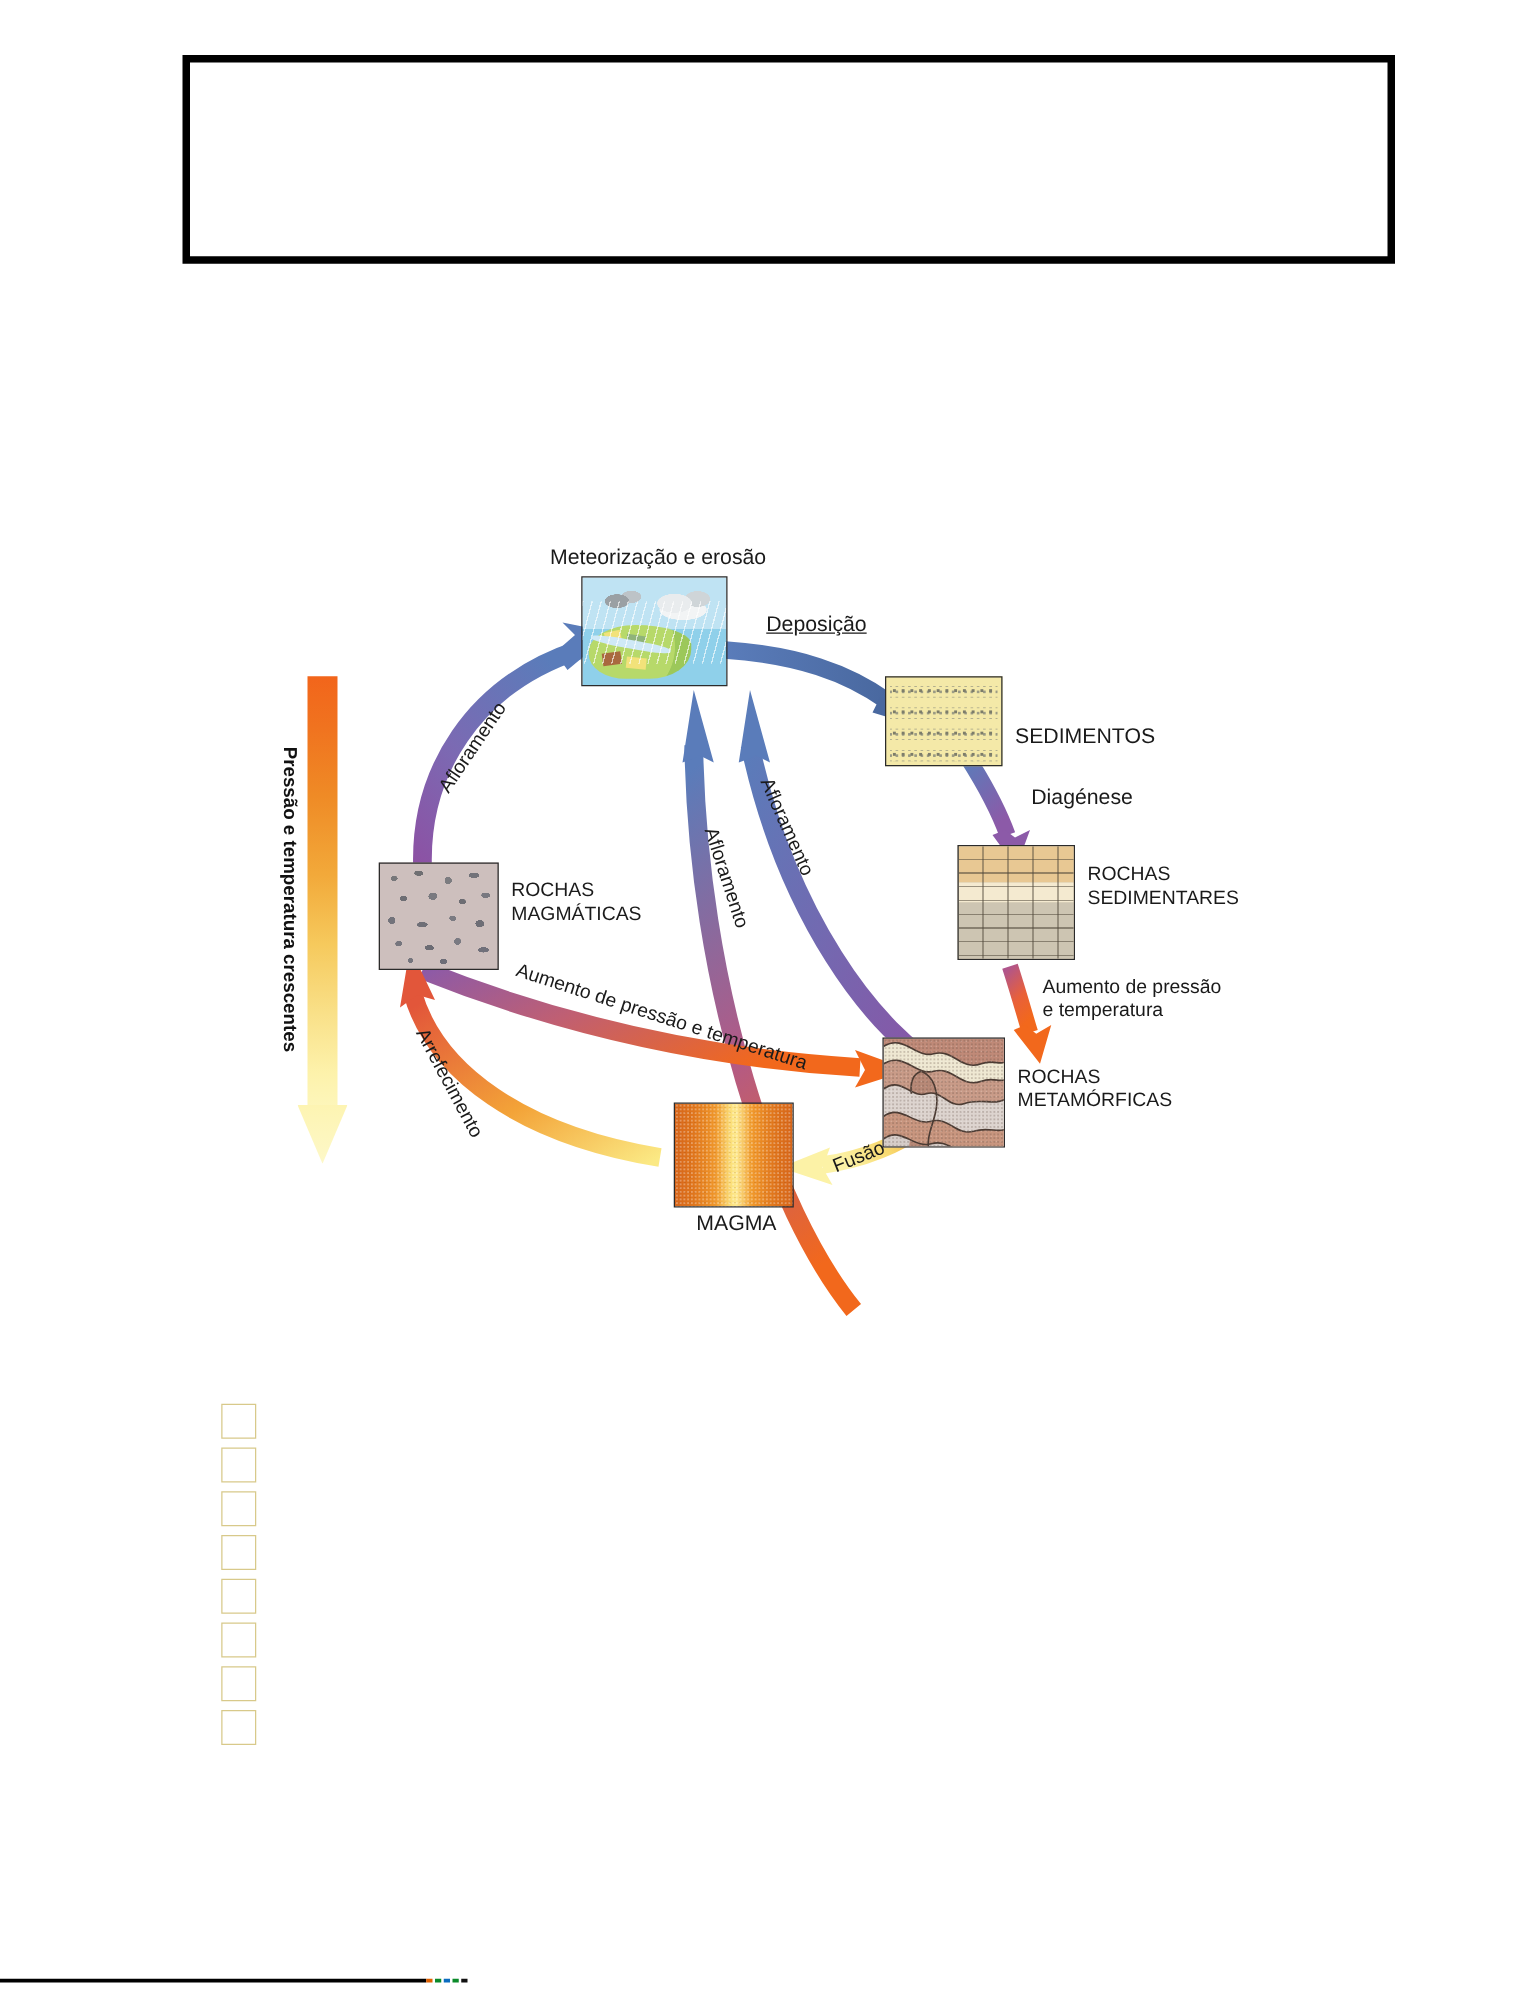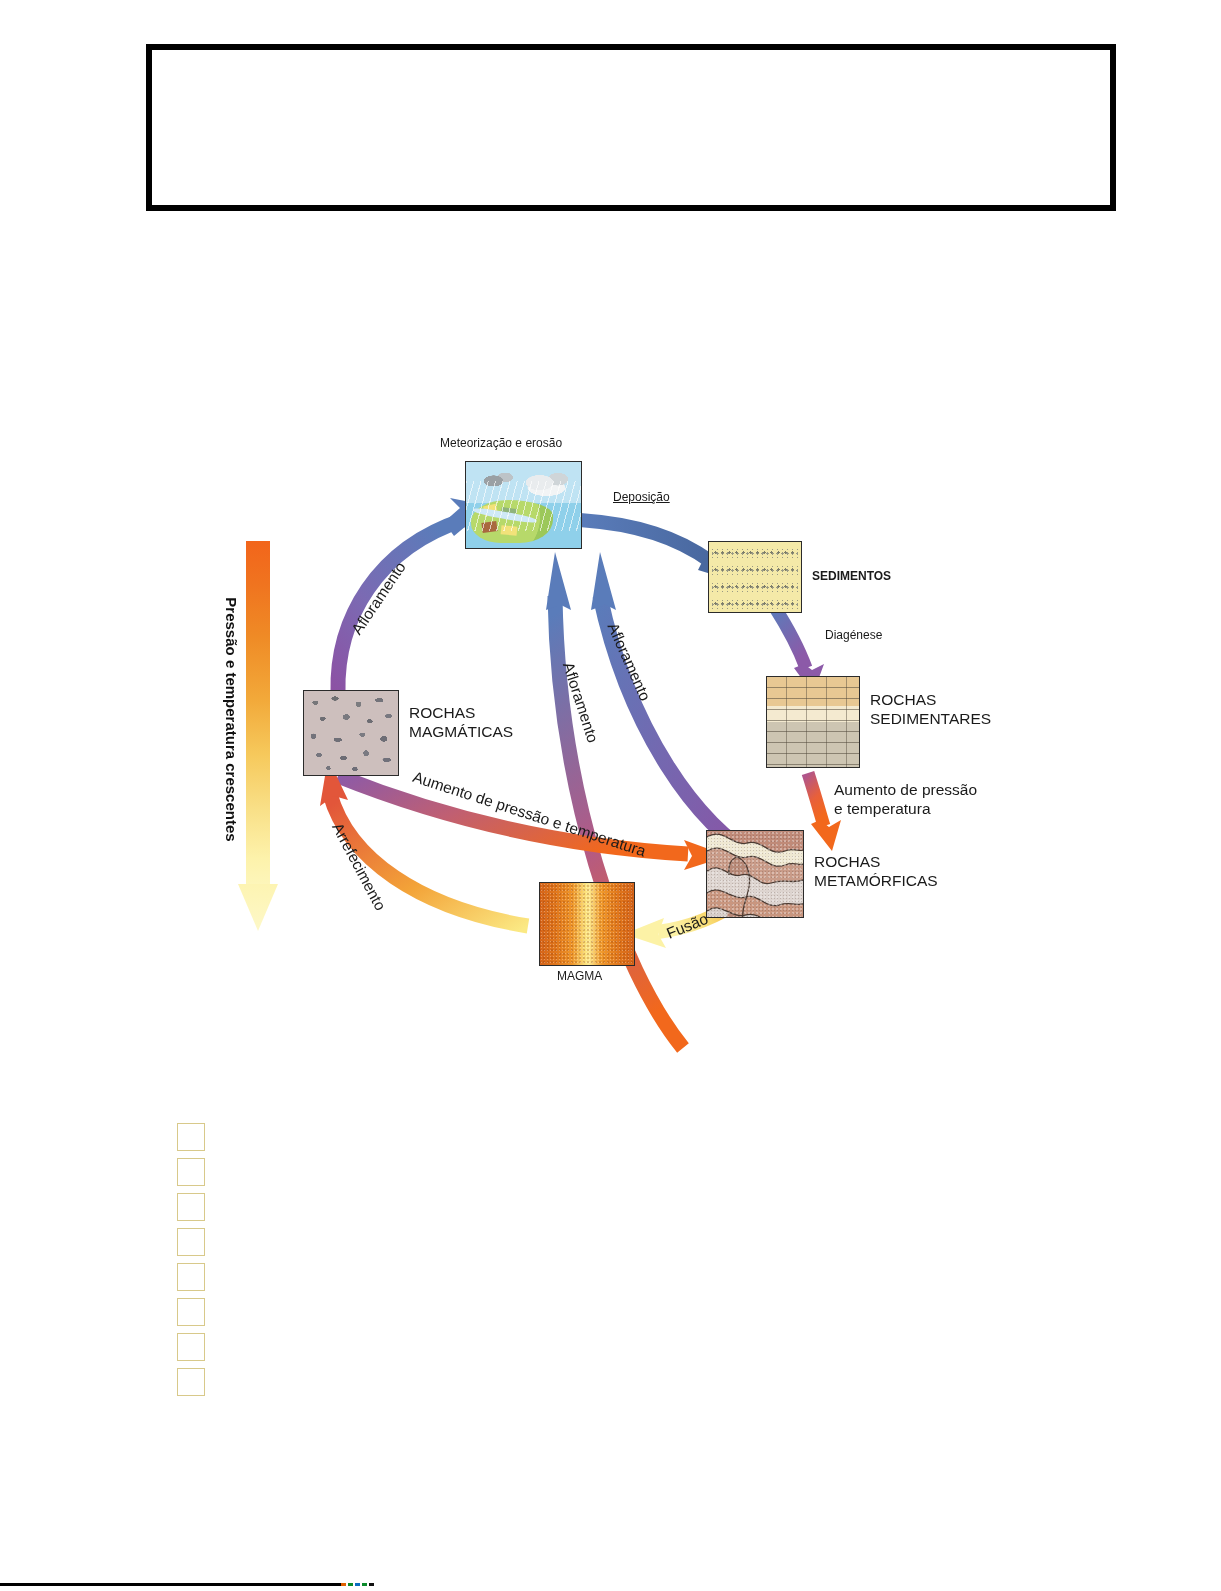--- a/index.html
+++ b/index.html
@@ -117,21 +117,21 @@
   .tex-meta:after{
     content:"";position:absolute;inset:0;
     background-image:
       radial-gradient(circle, rgba(90,70,60,.25) 0 .7px, transparent .8px),
       radial-gradient(circle, rgba(255,255,255,.35) 0 .7px, transparent .8px);
     background-size:3px 3px, 4px 4px;
   }
 
   
   .lbl{position:absolute;font-size:15.5px;color:#1a1a1a;line-height:1.25;white-space:pre;}
-  .lbl-cap{position:absolute;font-size:12px;color:#1a1a1a;white-space:nowrap;}
+  .lbl-cap{position:absolute;font-size:17px;color:#1a1a1a;white-space:nowrap;}
   .rot{position:absolute;font-size:15.5px;color:#1a1a1a;white-space:nowrap;transform-origin:0 0;}
 
   
   #pt-arrow{position:absolute;left:238px;top:541px;width:40px;height:390px;}
   #pt-arrow .shaft{
     position:absolute;left:8px;top:0;width:24px;height:345px;
     background:linear-gradient(to bottom,
       #f2651b 0%, #f0731f 12%, #ef8b26 28%, #f2a93a 46%,
       #f6c95c 62%, #f9e088 78%, #fdf2ab 92%, #fdf6bb 100%);
   }
@@ -263,21 +263,21 @@
     <div class="river"></div>
     <div class="rain"></div>
   </div>
 
   <div class="tex tex-sediment" style="position:absolute;left:480px;top:113px;width:94px;height:72px;overflow:hidden;background:#f4e9a8;">
     <div class="band" style="top:7px;"></div>
     <div class="band" style="top:24px;"></div>
     <div class="band" style="top:41px;"></div>
     <div class="band" style="top:58px;"></div>
   </div>
-  <div class="lbl-cap" style="left:584px;top:141px;font-weight:bold;">SEDIMENTOS</div>
+  <div class="lbl-cap" style="left:584px;top:151px;">SEDIMENTOS</div>
 
   <div class="tex tex-sedrock" style="position:absolute;left:538px;top:248px;width:94px;height:92px;">
     <div style="position:absolute;left:0;top:0;width:100%;height:32%;background:#e8c893;"></div>
     <div style="position:absolute;left:0;top:32%;width:100%;height:18%;background:#f4ead0;"></div>
     <div style="position:absolute;left:0;top:50%;width:100%;height:50%;background:#cdc5b2;"></div>
     <div style="position:absolute;inset:0;
        background-image:
          repeating-linear-gradient(to bottom, transparent 0 10px, rgba(80,72,58,.55) 10px 11px),
          repeating-linear-gradient(to right, transparent 0 19px, rgba(80,72,58,.45) 19px 20px);"></div>
   </div>

